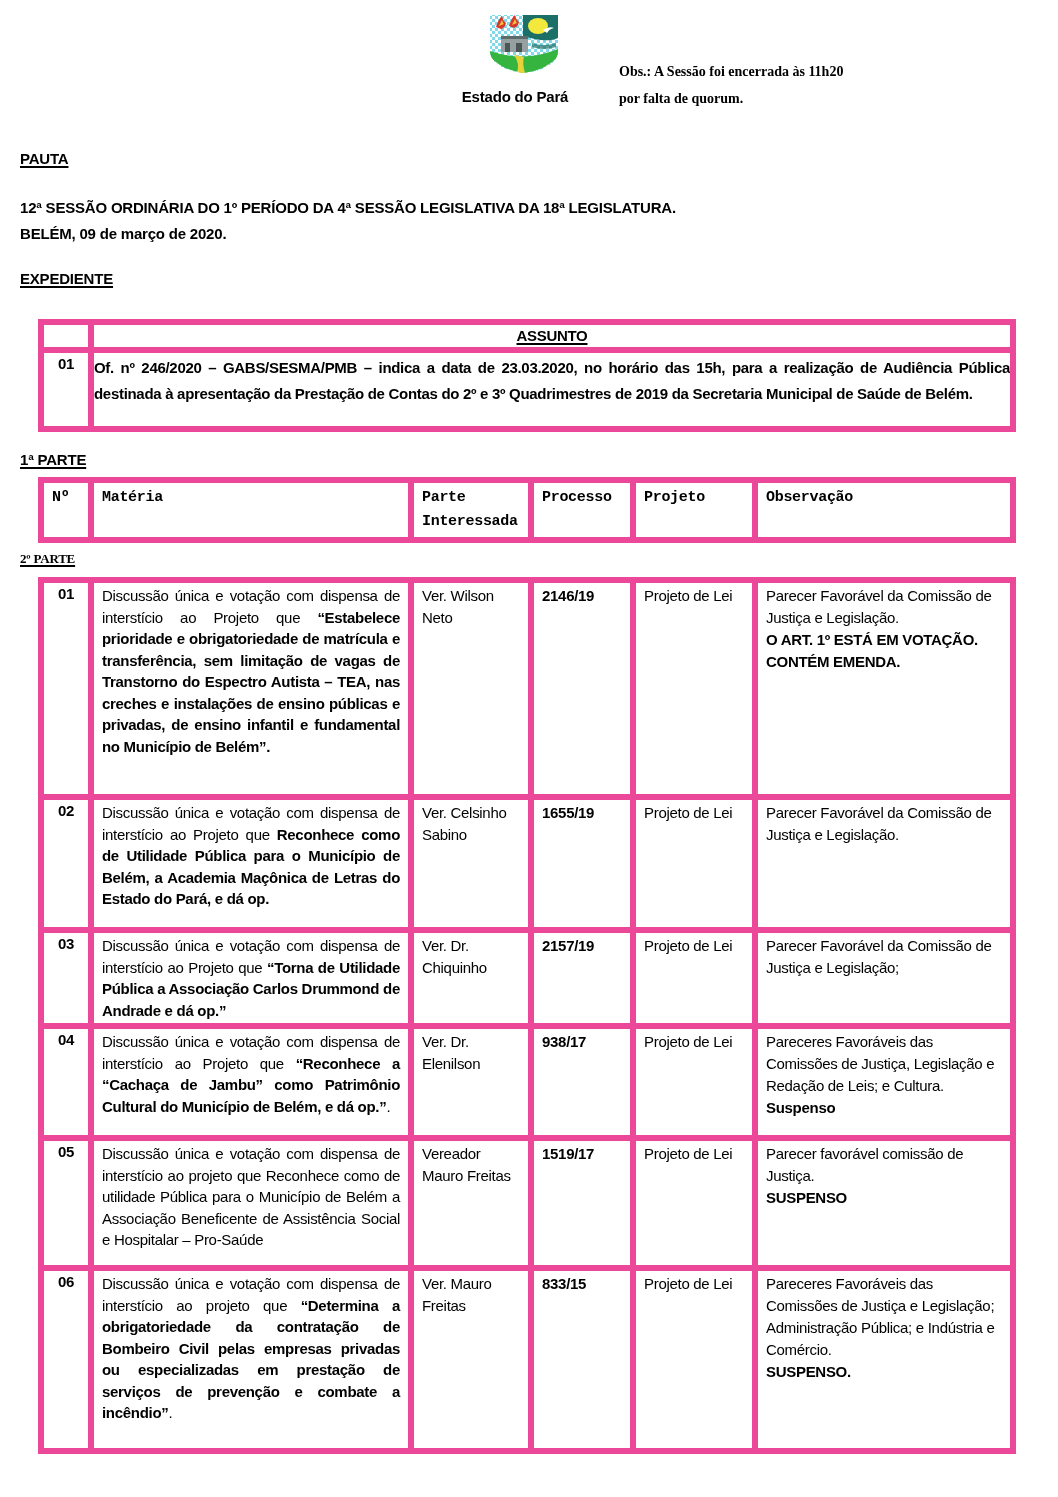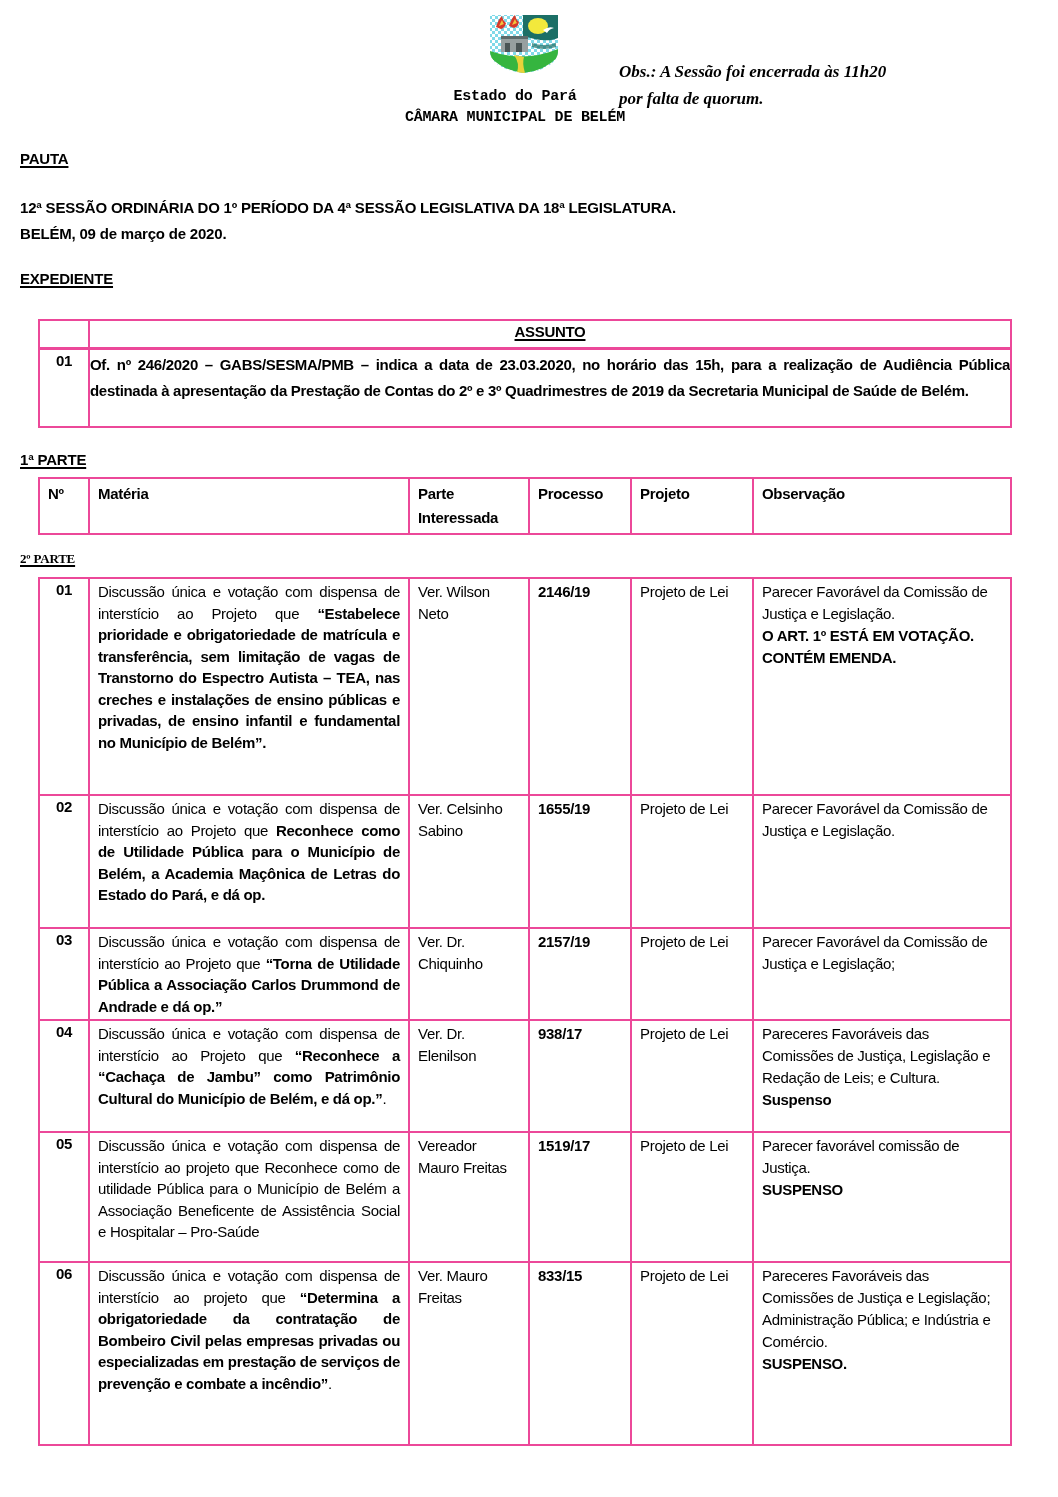--- a/index.html
+++ b/index.html
@@ -6,44 +6,44 @@
   html,body { background:#e8e8e8; }
   .page {
     position:relative; width:1058px; height:1497px; margin:0 auto;
     background:#ffffff; color:#000;
     font-family:"Liberation Sans","DejaVu Sans",sans-serif;
     overflow:hidden;
   }
   
   .logo { position:absolute; left:486px; top:13px; width:76px; height:62px; }
   .org  { position:absolute; left:310px; top:86px; width:410px; text-align:center;
-          font-size:15px; font-weight:600; line-height:21px; letter-spacing:-0.2px;font-family:Liberation Mono, monospace; }
+          font-size:15px; font-weight:600; line-height:21px; letter-spacing:-0.2px; }
   .note { position:absolute; left:619px; top:58px; width:310px;
           font-family:"Liberation Serif","DejaVu Serif",serif;
-          font-weight:bold; font-size:17px; line-height:27px;font-style:italic; }
+          font-weight:bold; font-size:14px; line-height:27px; }
   
   .center-line { position:absolute; left:0; width:100%; text-align:left;
           font-size:15px; font-weight:bold; letter-spacing:-0.2px;margin-left:20px; }
   .underlined { text-decoration:underline; text-decoration-thickness:2px; text-underline-offset:2px; }
   .t-pauta      { top:150px; }
   .t-session    { top:195px; line-height:26px; }
   .t-expediente { top:270px; }
   .t-parte1     { top:451px; }
   .t-parte2     { top:551px; font-family:"Liberation Serif","DejaVu Serif",serif; font-size:13px; }
   
   table { border-collapse:collapse; table-layout:fixed; position:absolute; left:38px; width:972px;
           font-size:15px; letter-spacing:-0.3px; }
-  td { border:2px solid #ec4899; vertical-align:top; padding:2px 8px; overflow:hidden; }
+  td { border:6px solid #ec4899; vertical-align:top; padding:2px 8px; overflow:hidden; }
   .tbl-assunto { top:319px; }
   .tbl-assunto .hdr td { border-bottom-width:3px; }
   .assunto-head { text-align:center; font-weight:bold; height:28px; }
   .assunto-body { height:79px; font-weight:bold; line-height:26px; text-align:justify; padding:2px 0; }
   .numcell { text-align:center; font-weight:bold; }
   .tbl-parte1 { top:477px; }
-  .tbl-parte1 td { height:52px; line-height:24px; font-weight:600; padding:3px 8px; }
+  .tbl-parte1 td { height:52px; line-height:24px; font-weight:600; padding:3px 8px;font-family:Liberation Mono, monospace; }
   .tbl-parte2 { top:577px; }
   .materia { text-align:justify; line-height:21.5px;margin-top:22px; }
   .b { font-weight:bold; }
   .parte-cell, .projeto-cell { line-height:22px;margin-left:38px; }
   .processo-cell { font-weight:bold; line-height:22px; }
   .obs-cell { line-height:22px; }
   .h0 td{height:217px;} .h1 td{height:133px;} .h2 td{height:87px;}
   .h3 td{height:112px;} .h4 td{height:130px;} .h5 td{height:183px;}
 </style>
 </head>
@@ -78,21 +78,20 @@
         <rect x="30" y="30" width="6" height="9" fill="#4a5555"></rect>
         <path d="M46,30 q12,4 24,0 l0,4 q-12,4 -24,0 z" fill="#1c6f66" opacity="0.7"></path>
         <path d="M4,38 Q38,50 72,36 L72,44 Q58,58 38,60 Q18,58 4,44 Z" fill="#35b53f"></path>
         <path d="M28,42 Q34,50 31,60 L39,60 Q36,50 38,44 Z" fill="#e8d23a"></path>
       </g>
     </svg>
   </div>
 
   <div class="org">
     <div>Estado do Pará</div>
-    <div>CÂMARA MUNICIPAL DE BELÉM</div>
   </div>
 
   <div class="note">
     <div>Obs.: A Sessão foi encerrada às 11h20</div>
     <div>por falta de quorum.</div>
   </div>
 
   <div class="center-line t-pauta">
     <span class="underlined">PAUTA</span>
   </div>

